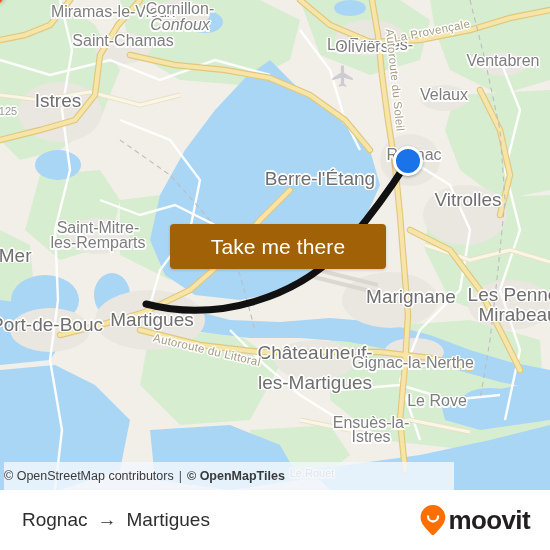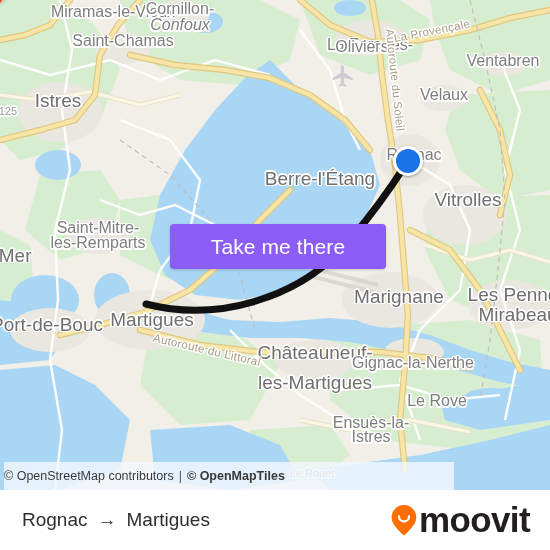--- a/index.html
+++ b/index.html
@@ -55,21 +55,21 @@
     position: absolute; left: 145px; top: 305px;
     width: 32px; height: 44px; margin: -40px 0 0 -16px;
     z-index: 40;
     filter: drop-shadow(0 1px 2px rgba(0,0,0,.3));
   }
 
   
   #take-me-there {
     position: absolute; left: 170px; top: 224px;
     width: 216px; height: 45px;
-    background: #8b5cf6;
+    background: #a16207;
     color: #ffffff;
     border: none; border-radius: 4px;
     font-size: 21px;
     font-family: "Liberation Sans", sans-serif;
     letter-spacing: .1px;
     cursor: pointer;
     z-index: 50;
     box-shadow: 0 1px 3px rgba(0,0,0,.18);
   }
 
@@ -94,21 +94,21 @@
     display: flex; align-items: center; justify-content: space-between;
     padding: 0 20px 0 22px;
   }
   #route-summary {
     display: flex; align-items: center;
     font-size: 19px; color: #2E2E2E;
   }
   #route-summary .arrow { margin: 0 10px; font-size: 19px; color:#2E2E2E; }
   #moovit-logo { display: flex; align-items: center; }
   #moovit-logo .wordmark {
-    font-size: 35px; font-weight: bold; color: #231F20;
+    font-size: 26px; font-weight: bold; color: #231F20;
     letter-spacing: -.6px; margin-left: 2px;
     font-family: "Liberation Sans", sans-serif;
     text-align: right;
   }
 </style>
 </head>
 <body>
 
 <div id="app">
 
@@ -268,21 +268,21 @@
         <div class="lbl city" style="left: 370px; top: 32px; margin-top: 13px;">La Fare-les-</div>
         <div class="lbl city" style="left: 362px; top: 47px;">Oliviers</div>
         <div class="lbl city" style="left: 503px; top: 61px;">Ventabren</div>
         <div class="lbl city" style="left: 444px; top: 95px;">Velaux</div>
         <div class="lbl city" style="left: 414px; top: 155px;">Rognac</div>
         <div class="lbl big" style="left: 320px; top: 179px; text-align: center;">Berre-l'Étang</div>
         <div class="lbl big" style="left: 468px; top: 200px;">Vitrolles</div>
         <div class="lbl city" style="left: 98px; top: 228px;">Saint-Mitre-</div>
         <div class="lbl city" style="left: 98px; top: 243px;">les-Remparts</div>
         <div class="lbl big" style="left: 12px; top: 256px;">-Mer</div>
-        <div class="lbl big" style="left: 390px; top: 297px; padding-left: 18px;">Marignane</div>
+        <div class="lbl big" style="left: 402px; top: 297px; padding-left: 18px;">Marignane</div>
         <div class="lbl big" style="left: 513px; top: 295px;">Les Penne</div>
         <div class="lbl big" style="left: 518px; top: 315px;">Mirabeau</div>
         <div class="lbl big" style="left: 47px; top: 325px;">Port-de-Bouc</div>
         <div class="lbl big" style="left: 152px; top: 320px;">Martigues</div>
         <div class="lbl big" style="left: 315px; top: 353px;">Châteauneuf-</div>
         <div class="lbl big" style="left: 315px; top: 371px; margin-top: 12px;">les-Martigues</div>
         <div class="lbl city" style="left: 413px; top: 363px;">Gignac-la-Nerthe</div>
         <div class="lbl city" style="left: 437px; top: 401px;">Le Rove</div>
         <div class="lbl city" style="left: 371px; top: 423px;">Ensuès-la-</div>
         <div class="lbl city" style="left: 371px; top: 437px;">Istres</div>

